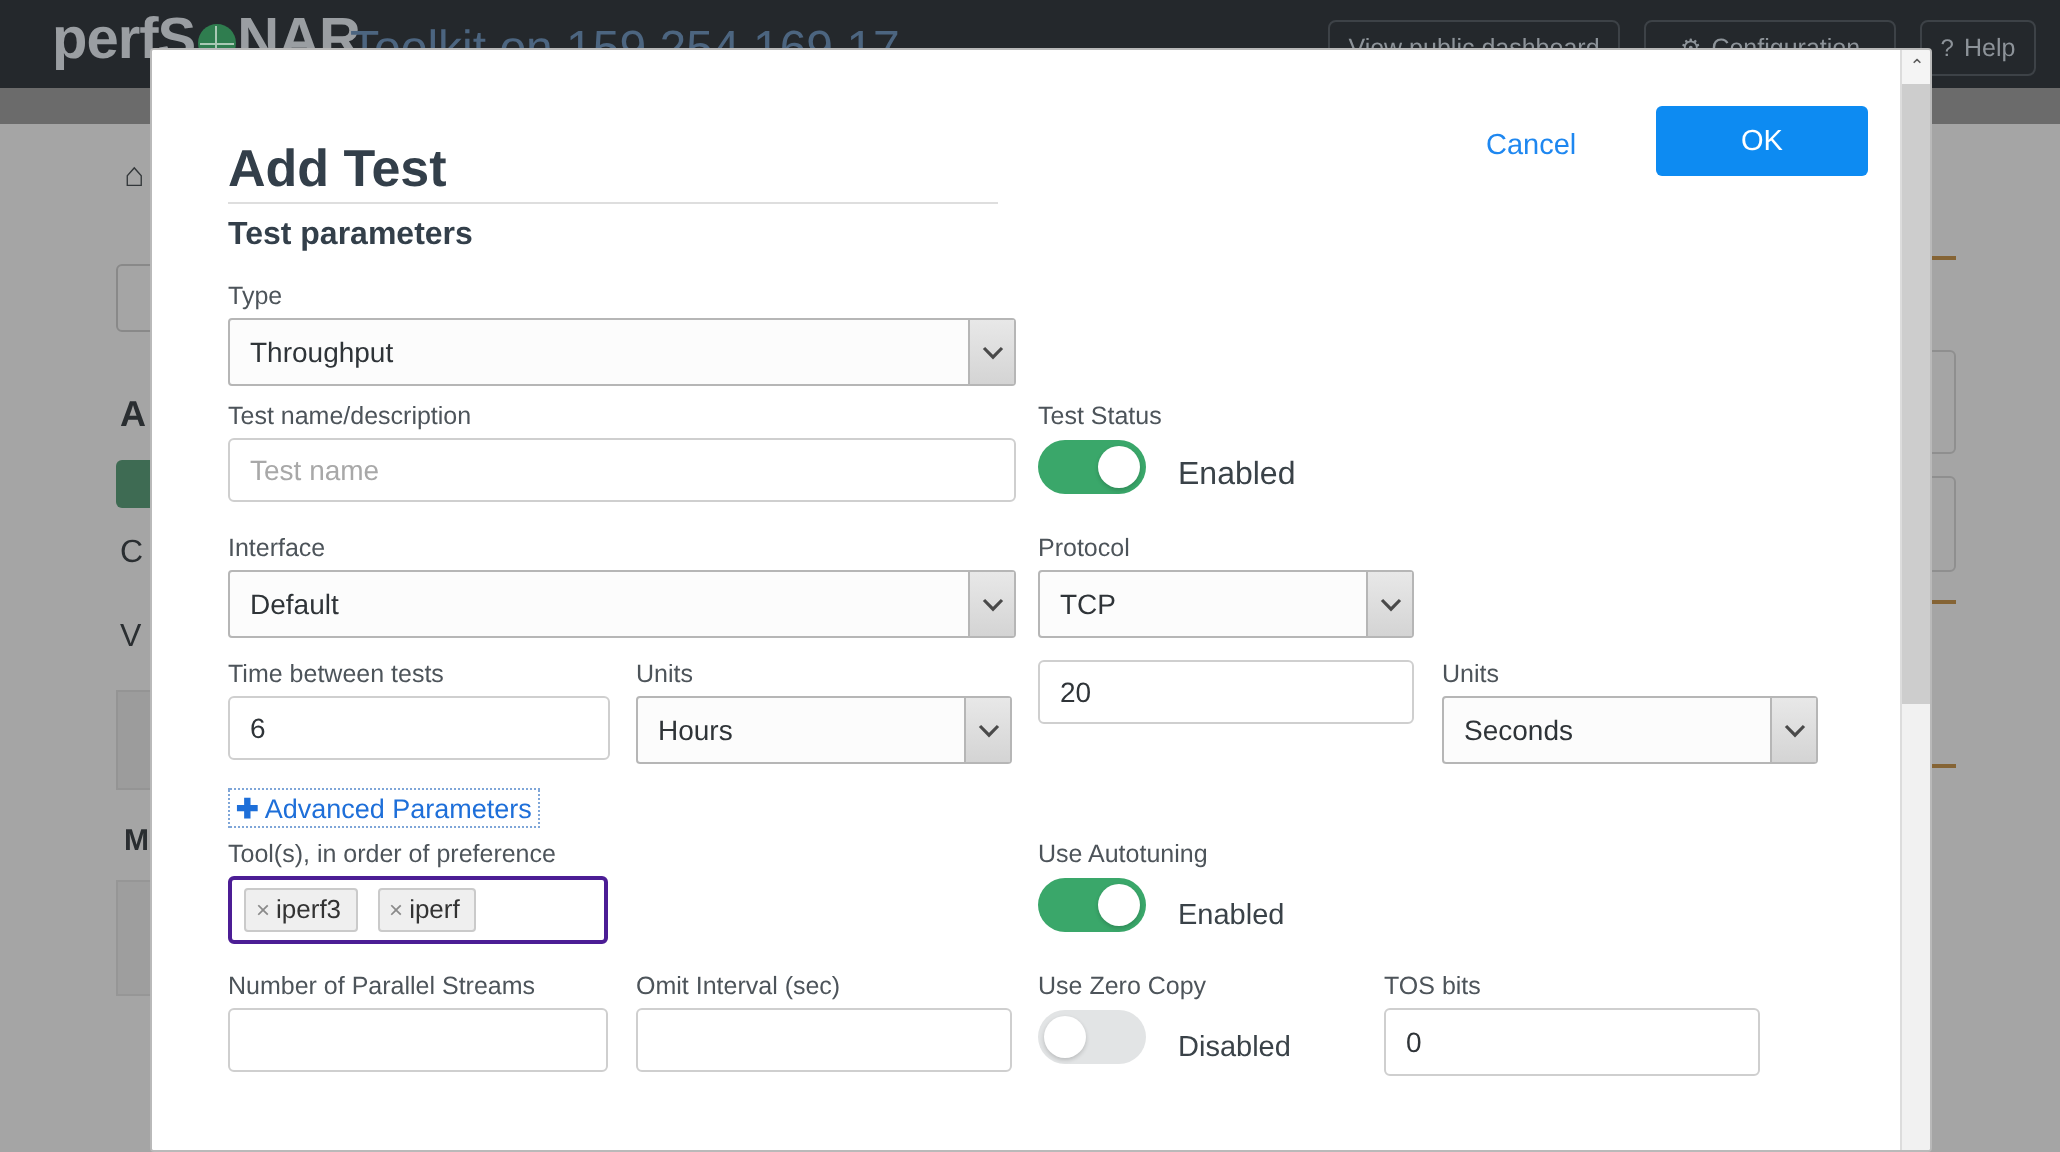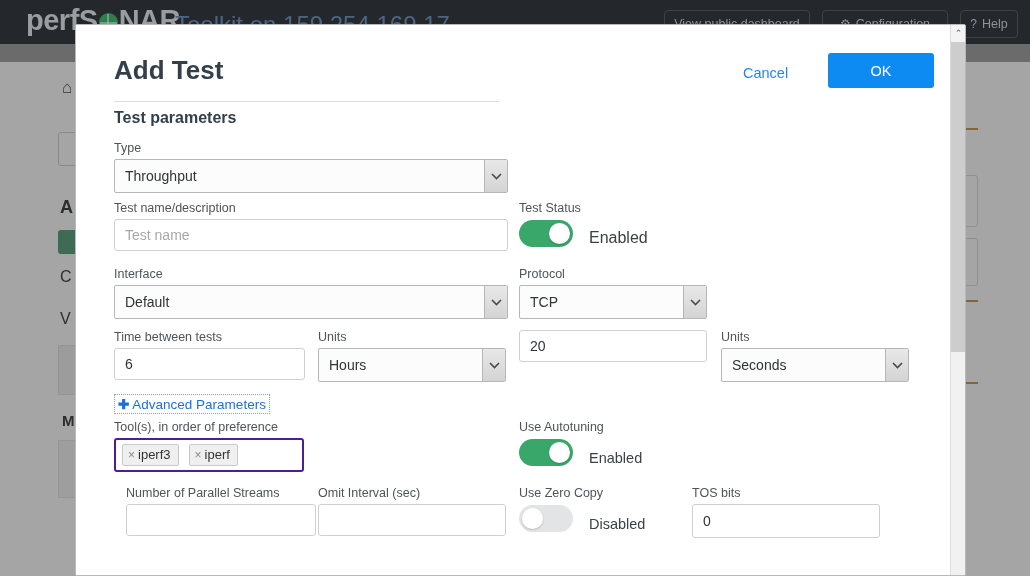--- a/index.html
+++ b/index.html
@@ -91,21 +91,21 @@
     background: #f4f4f4; display: flex; align-items: center; justify-content: center;
     font-size: 9px; color: #5a5a5a; line-height: 1;
   }
   .sb-thumb {
     position: absolute; left: 0; top: 17px; width: 15px; height: 310px; background: #cdcdcd;
   }
 
   
   .modal-head { position: relative; height: 62px; }
   .modal-title {
-    position: absolute; left: 0; top: 10px;
+    position: absolute; left: 0; top: 24px;
     font-size: 26px; font-weight: bold; color: #333f4a;
   }
   .title-rule { position: absolute; left: 0; top: 56px; width: 385px; height: 1px; background: #dedede; }
   .cancel-link {
     position: absolute; left: 629px; top: 20px;
     font-size: 14.5px; color: #1e87f0; cursor: pointer;
   }
   .ok-btn {
     position: absolute; left: 714px; top: 8px; width: 106px; height: 35px;
     background: #0d8bf2; color: #ffffff; border: none; border-radius: 3px;
@@ -349,21 +349,21 @@
             <div class="tgl-row" style="margin-top:5px;">
               <div class="tgl on">
                 <div class="knob"></div>
               </div>
               <div class="tgl-text small">Enabled</div>
             </div>
           </div>
         </div>
 
         <div style="position:relative;height:66px;">
-          <div class="abs" style="left:12px;top:0;width:190px;">
+          <div class="abs" style="left:0;top:0;width:190px;">
             <div class="field-label">Number of Parallel Streams</div>
             <input class="inp" type="text" style="">
           </div>
           <div class="abs" style="left:204px;top:0;width:188px;">
             <div class="field-label">Omit Interval (sec)</div>
             <input class="inp" type="text" style="">
           </div>
           <div class="abs" style="left:405px;top:0;">
             <div class="field-label">Use Zero Copy</div>
             <div class="tgl-row" style="margin-top:5px;">

